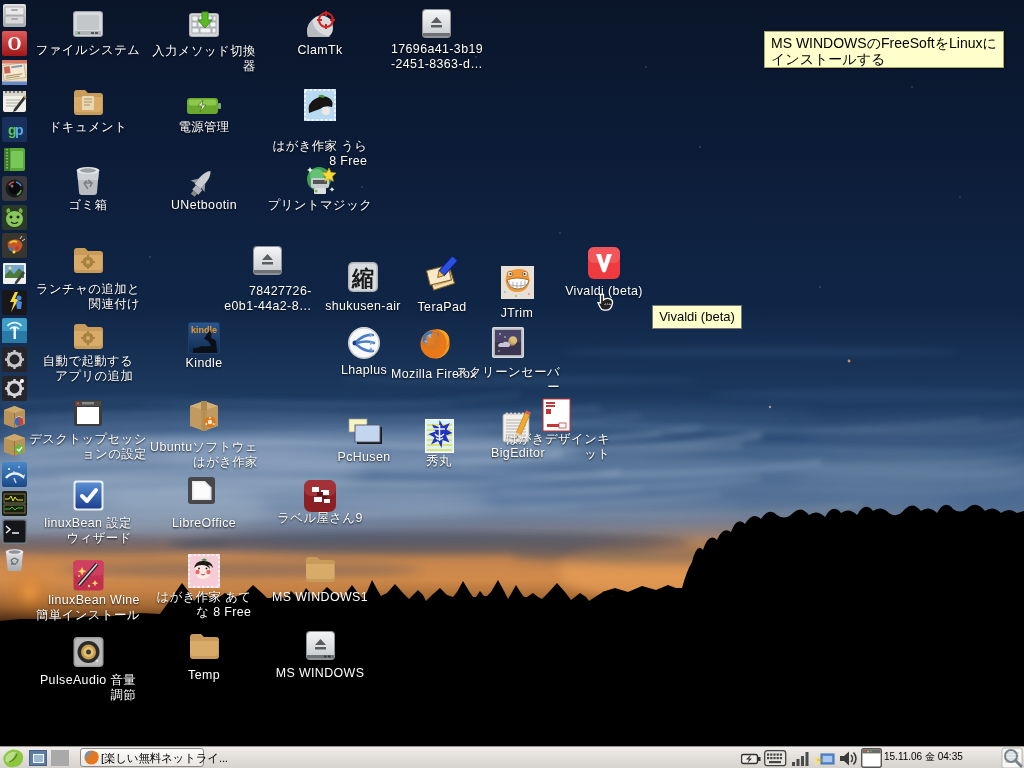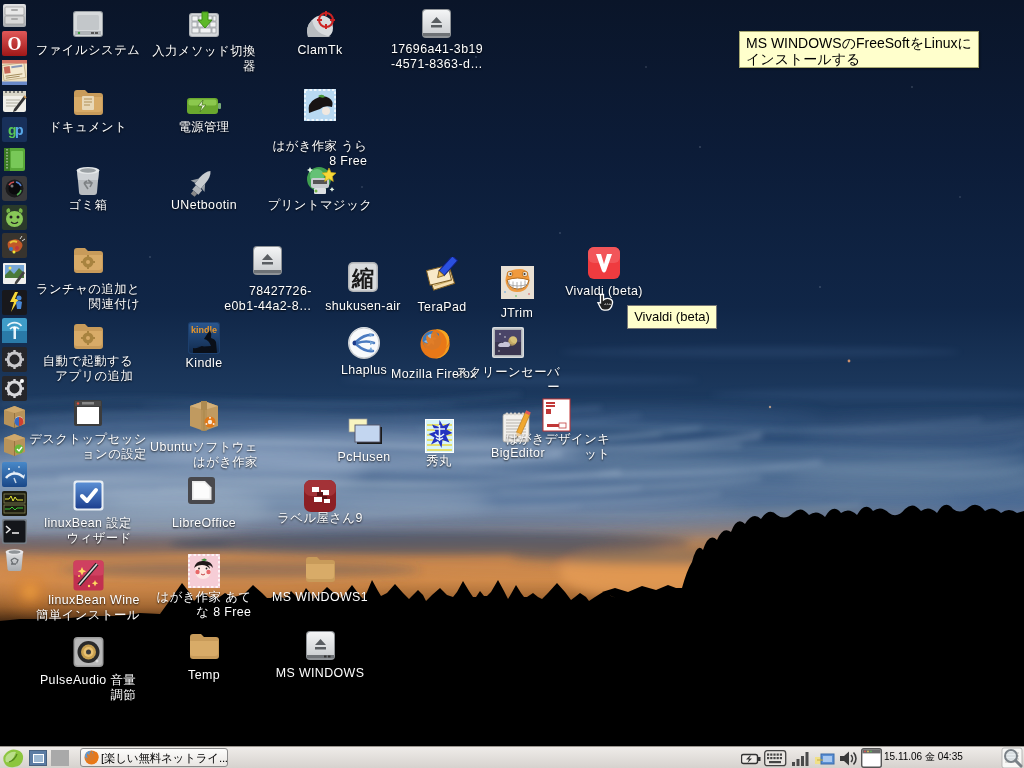--- a/index.html
+++ b/index.html
@@ -1,20 +1,20 @@
 <!DOCTYPE html>
 <html><head>
 <meta charset="utf-8">
 <style>
 html,body{margin:0;padding:0;}
 body{width:1024px;height:768px;overflow:hidden;position:relative;font-family:"Liberation Sans",sans-serif;background:#000;}
 #wall{position:absolute;left:0;top:0;width:1024px;height:768px;}
 .ico{position:absolute;}
 .lbl{position:absolute;color:#fff;font-size:12.4px;letter-spacing:0.4px;line-height:15px;text-align:right;white-space:pre;text-shadow:0 1px 2px rgba(0,0,0,0.9);transform:translateX(-50%);}
-.tip{position:absolute;background:#ffffcc;border:1px solid #000;color:#000;font-size:12px;white-space:nowrap;}
+.tip{position:absolute;background:#ffffcc;border:1px solid #000;color:#000;font-size:12px;white-space:nowrap;margin-left:25px;}
 #bar{position:absolute;left:0;top:746px;width:1024px;height:22px;background:linear-gradient(#efece9,#d6d2ce);border-top:1px solid #9a9690;box-sizing:border-box;}
 .si{position:absolute;left:2px;width:25px;height:25px;}
 .tb{position:absolute;}
 </style>
 </head>
 <body>
 <svg id="wall" width="1024" height="768" viewBox="0 0 1024 768" preserveAspectRatio="none">
 <defs>
 <linearGradient id="sky" x1="0" y1="0" x2="0" y2="1">
  <stop offset="0" stop-color="#0a1529"></stop>
@@ -394,21 +394,21 @@
 <div class="lbl" style="left:320px;top:666px">MS WINDOWS</div>
 
 <svg class="ico" style="left:420px;top:8px" width="33" height="33">
  <rect x="2" y="1" width="29" height="29" rx="4" fill="#8e9296"></rect>
  <rect x="3" y="2" width="27" height="26" rx="3.5" fill="url(#gdrive)"></rect>
  <path d="M11,15 l5.5-6 l5.5 6 Z" fill="#5a5e62"></path>
  <rect x="11" y="17" width="11" height="2.5" fill="#5a5e62"></rect>
  <rect x="3" y="25" width="27" height="3" fill="#6e7276"></rect>
 </svg>
 <div class="lbl" style="left:437px;top:42px">17696a41-3b19
--4571-8363-d…</div>
+-2451-8363-d…</div>
 
 <svg class="ico" style="left:251px;top:245px" width="33" height="33">
  <rect x="2" y="1" width="29" height="29" rx="4" fill="#8e9296"></rect>
  <rect x="3" y="2" width="27" height="26" rx="3.5" fill="url(#gdrive)"></rect>
  <path d="M11,15 l5.5-6 l5.5 6 Z" fill="#5a5e62"></path>
  <rect x="11" y="17" width="11" height="2.5" fill="#5a5e62"></rect>
  <rect x="3" y="25" width="27" height="3" fill="#6e7276"></rect>
 </svg>
 <div class="lbl" style="left:268px;top:284px">78427726-
 e0b1-44a2-8…</div>
@@ -731,21 +731,21 @@
 <div id="bar">
 <svg class="tb" style="left:1px;top:0px" width="24" height="22">
       <path d="M4,17 Q0,11 5,6 Q10,1 16,3 Q23,5 22,12 Q21,19 13,20 Q7,21 4,17 Z" fill="#8dc63f"></path>
       <path d="M5,15 Q3,10 7,7 Q11,4 15,5 Q13,11 10,14 Q8,16 5,15 Z" fill="#eaf6d8" opacity="0.5"></path>
       <path d="M8,15 Q14,13 16,7" stroke="#55881e" stroke-width="1.3" fill="none"></path>
     </svg>
 <div class="tb" style="left:29px;top:3px;width:18px;height:16px;background:#5b7ca3;border:1px solid #47617f;box-sizing:border-box">
       <div style="position:absolute;left:3px;top:3px;width:9px;height:7px;background:#9db8d2;border:1px solid #fff"></div>
     </div>
 <div class="tb" style="left:51px;top:3px;width:18px;height:16px;background:#a9a9a9"></div>
-<div class="tb" style="left:80px;top:1px;width:148px;height:19px;background:linear-gradient(#fdfdfc,#e9e6e2);border:1px solid #8a8a8a;border-radius:3px;box-sizing:border-box">
+<div class="tb" style="left:80px;top:1px;width:124px;height:19px;background:linear-gradient(#fdfdfc,#e9e6e2);border:1px solid #8a8a8a;border-radius:3px;box-sizing:border-box">
  <svg style="position:absolute;left:3px;top:1px" width="15" height="15">
         <circle cx="7.5" cy="7.5" r="7" fill="#e87818"></circle>
         <circle cx="6" cy="6" r="5" fill="#5a9ad8"></circle>
         <path d="M7.5,0.5 q-2.5,2 -2,4.5 q-2,-0.5 -2.5,-2 q-0.5,3 1,4.5 q-1.5,0.5 -2.5,-0.5 q1,3.5 4,4.5 q-1.5,0.5 -3,0 q2,2.5 5,2.5 a7,7 0 0 0 7,-7 q0,-4.2 -3,-5.5 q1,2 0.5,3.5 q-1,-2.5 -3,-3.5 q0.5,1.5 0,2.5 q-1,-2 -1.5,-3.5 Z" fill="#e87818" opacity="0.9"></path>
       </svg>
  <span style="position:absolute;left:20px;top:2px;width:126px;overflow:hidden;font-size:11.5px;letter-spacing:-0.2px;color:#000;white-space:nowrap">[楽しい無料ネットライ...</span>
 </div>
 <svg class="tb" style="left:741px;top:5px" width="20" height="13">
       <rect x="0.5" y="2.5" width="16" height="9" rx="2" fill="#efece9" stroke="#333" stroke-width="1.4"></rect>
       <rect x="17" y="5" width="2.5" height="4" fill="#333"></rect>

